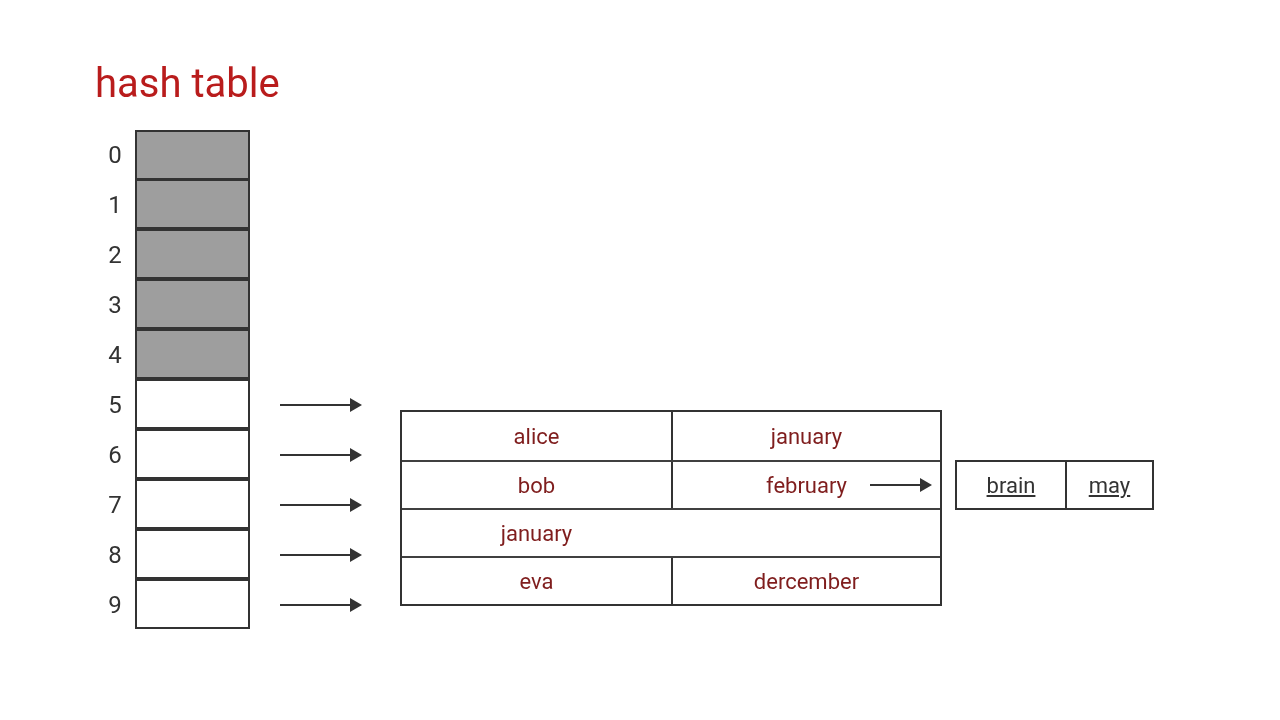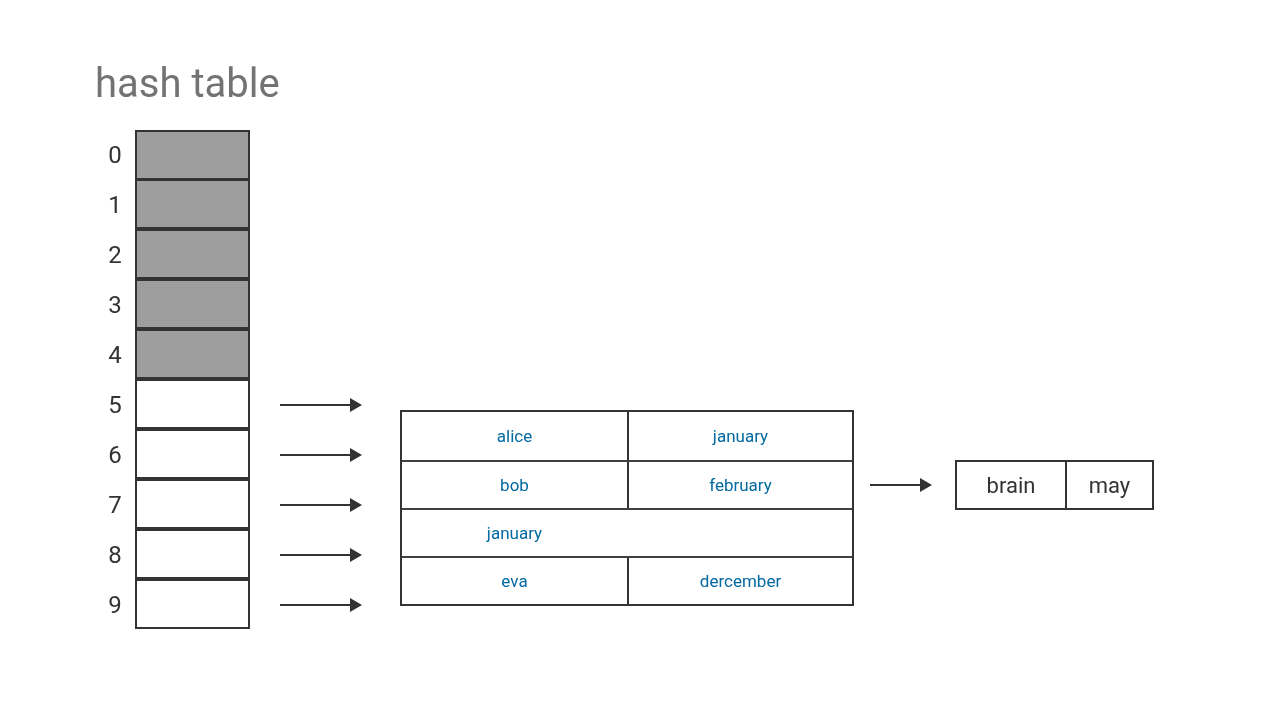--- a/index.html
+++ b/index.html
@@ -10,21 +10,21 @@
       font-family: -apple-system, BlinkMacSystemFont, "Segoe UI", Roboto, sans-serif;
       color: #333333;
       position: relative;
     }
     .title {
       position: absolute;
       left: 95px;
       top: 60px;
       font-size: 40px;
       font-weight: 400;
-      color: #737373;
+      color: #b91c1c;
     }
     .bucket-container {
       position: absolute;
       left: 95px;
       top: 130px;
     }
     .bucket-row {
       display: flex;
       align-items: center;
       height: 50px;
@@ -71,46 +71,47 @@
       border: 2px solid #333333;
     }
     .node-row {
       display: flex;
       height: 48px;
     }
     .node-row + .node-row {
       border-top: 2px solid #404040;
     }
     .node-cell {
-      width: 225px;
+      width: 269px;
       display: flex;
       align-items: center;
       justify-content: center;
-      font-size: 17px;
-      color: #0369a1;
+      font-size: 22px;
+      color: #7f1d1d;
     }
     .node-cell + .node-cell {
       border-left: 2px solid #333333;
       text-align: center;
     }
     .chain-node {
       position: absolute;
       left: 955px;
       top: 460px;
       border: 2px solid #333333;
       display: flex;
       height: 50px;
     }
     .chain-cell {
       display: flex;
       align-items: center;
       justify-content: center;
       font-size: 22px;
       color: #333333;
       padding: 16px 20px;
+      text-decoration: underline;
     }
     .chain-cell + .chain-cell {
       border-left: 2px solid #333333;
     }
     .chain-arrow {
       position: absolute;
       left: 870px;
       top: 484px;
       width: 60px;
       height: 2px;

